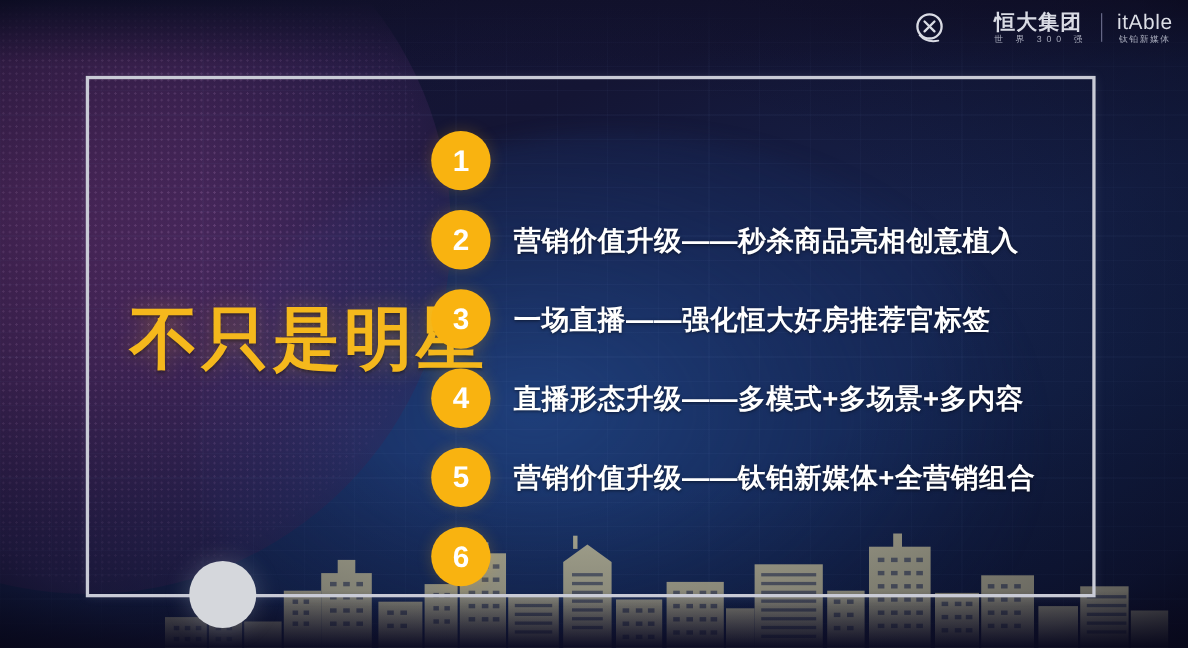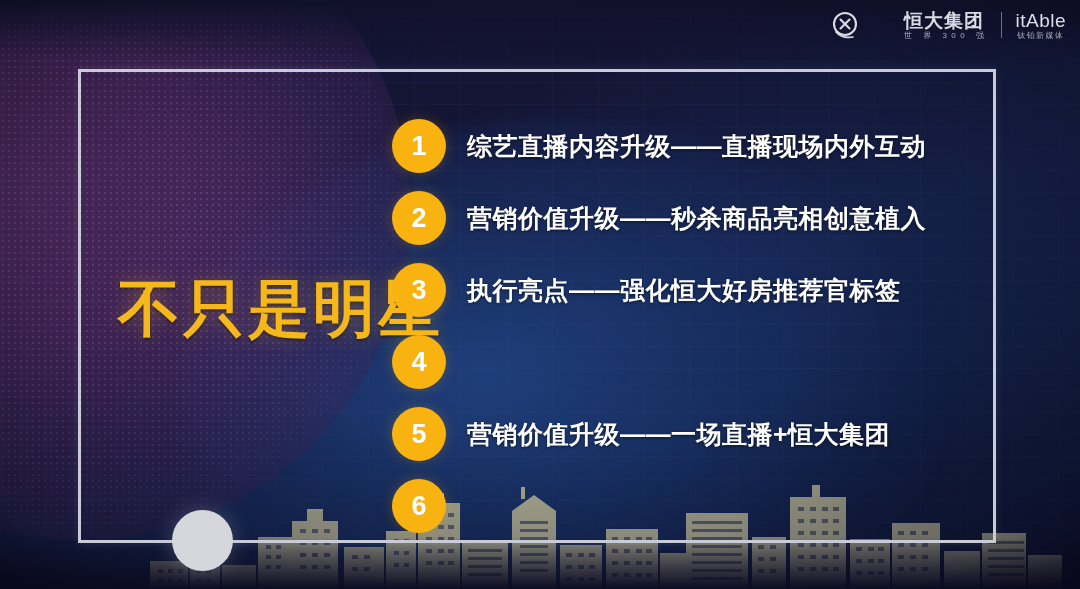--- a/index.html
+++ b/index.html
@@ -454,35 +454,35 @@
       <div class="it-name">itAble</div>
       <div class="it-sub">钛铂新媒体</div>
     </div>
   </div>
 
   <div class="slide-title">不只是明星</div>
 
   <div class="points">
     <div class="point-row">
       <div class="badge">1</div>
-      <div class="point-text">综艺直播内容升级——直播现场内外互动</div>
     </div>
     <div class="point-row">
       <div class="badge">2</div>
       <div class="point-text">营销价值升级——秒杀商品亮相创意植入</div>
     </div>
     <div class="point-row">
       <div class="badge">3</div>
-      <div class="point-text">执行亮点——强化恒大好房推荐官标签</div>
+      <div class="point-text">一场直播——强化恒大好房推荐官标签</div>
     </div>
     <div class="point-row">
       <div class="badge">4</div>
+      <div class="point-text">直播形态升级——多模式+多场景+多内容</div>
     </div>
     <div class="point-row">
       <div class="badge">5</div>
-      <div class="point-text">营销价值升级——一场直播+恒大集团</div>
+      <div class="point-text">营销价值升级——钛铂新媒体+全营销组合</div>
     </div>
     <div class="point-row">
       <div class="badge">6</div>
     </div>
   </div>
 
 </div>
 
 </body></html>

